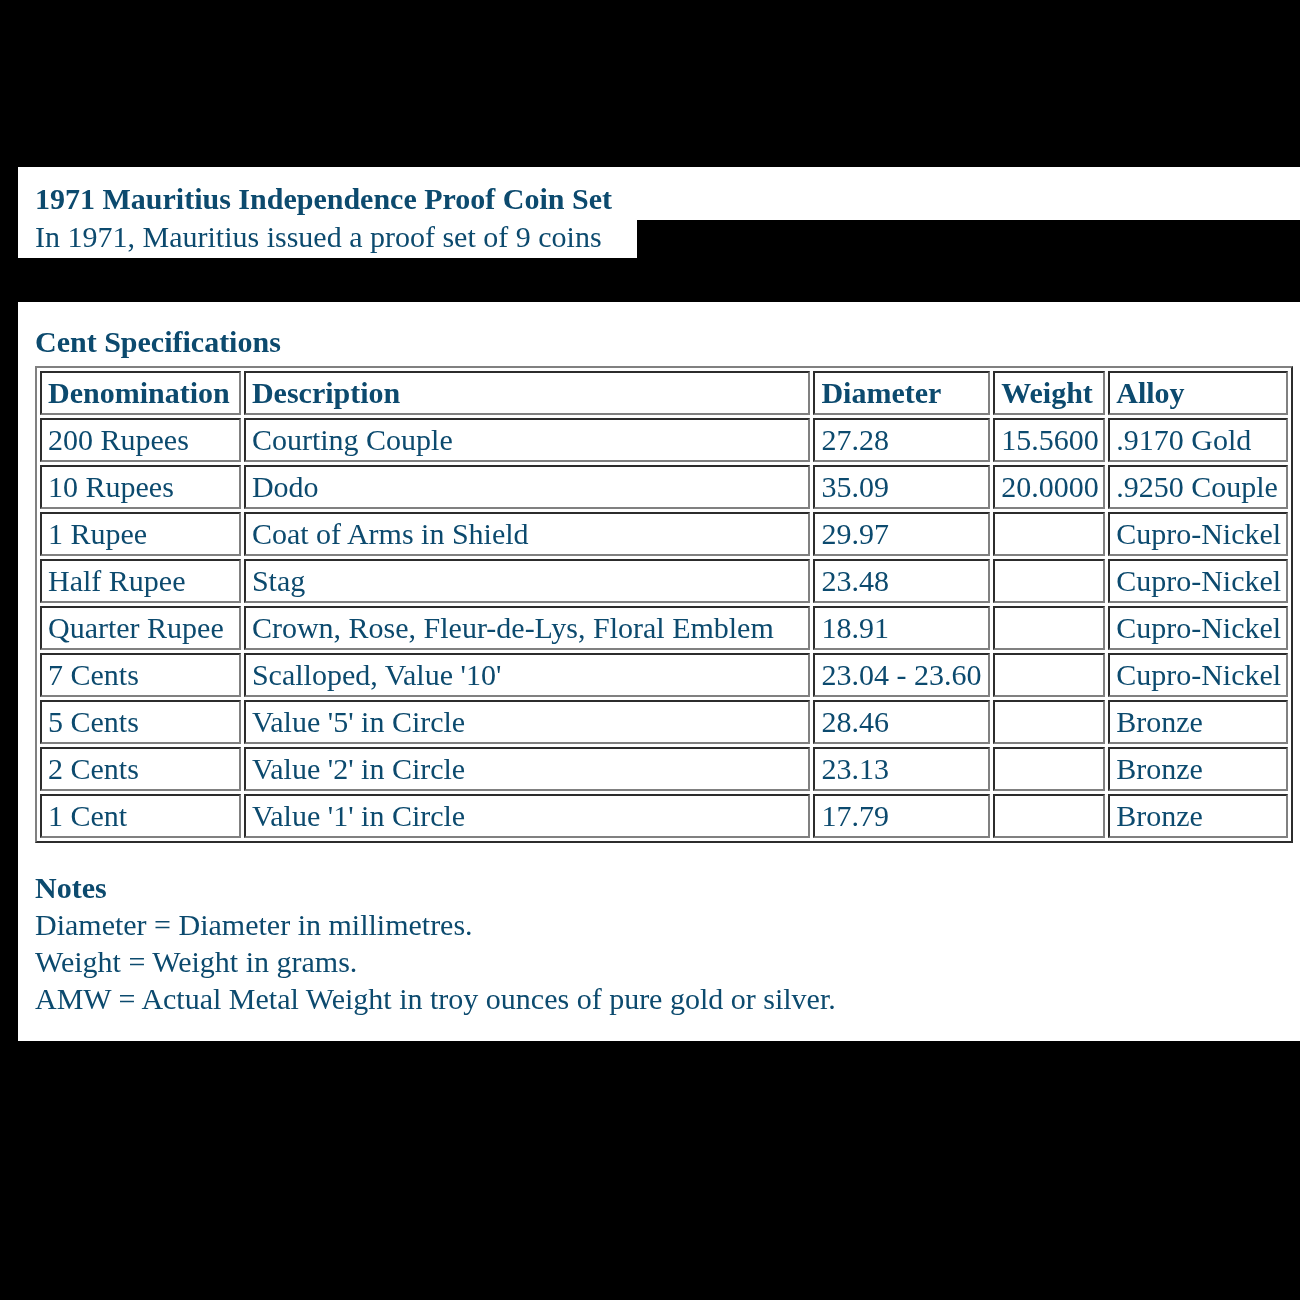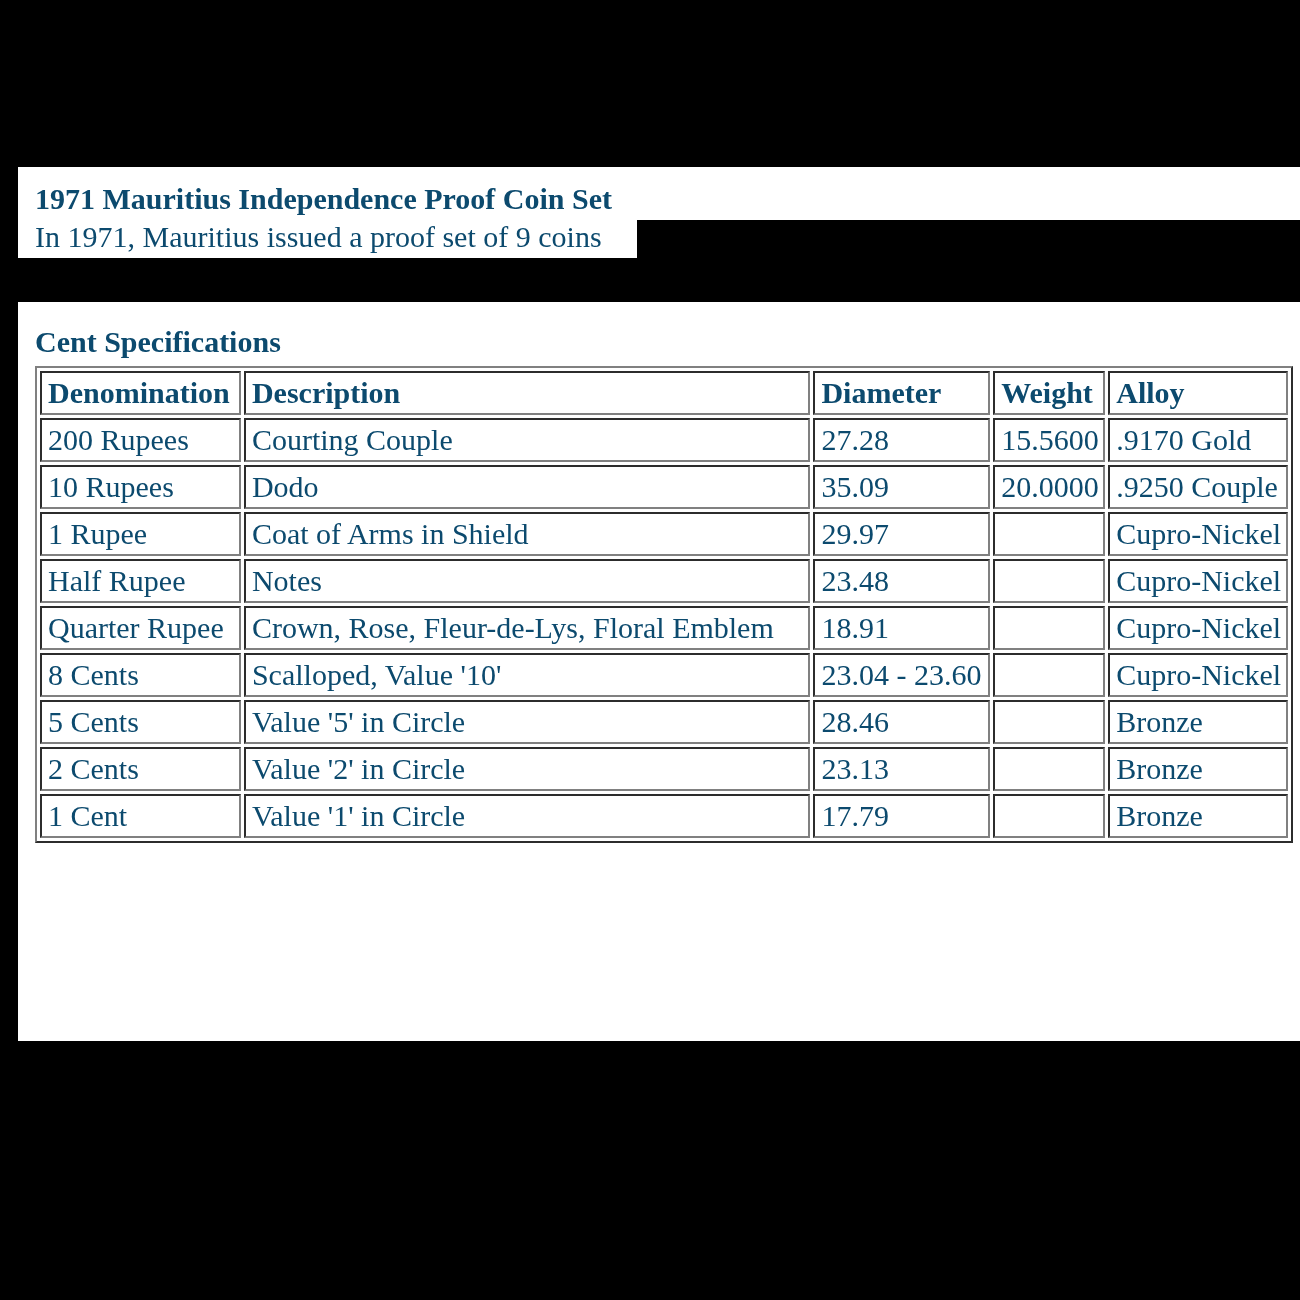--- a/index.html
+++ b/index.html
@@ -143,34 +143,34 @@
           </tr>
           <tr>
             <td>1 Rupee</td>
             <td>Coat of Arms in Shield</td>
             <td>29.97</td>
             <td></td>
             <td>Cupro-Nickel</td>
           </tr>
           <tr>
             <td>Half Rupee</td>
-            <td>Notes</td>
+            <td>Stag</td>
             <td>23.48</td>
             <td></td>
             <td>Cupro-Nickel</td>
           </tr>
           <tr>
             <td>Quarter Rupee</td>
             <td>Crown, Rose, Fleur-de-Lys, Floral Emblem</td>
             <td>18.91</td>
             <td></td>
             <td>Cupro-Nickel</td>
           </tr>
           <tr>
-            <td>8 Cents</td>
+            <td>7 Cents</td>
             <td>Scalloped, Value '10'</td>
             <td>23.04 - 23.60</td>
             <td></td>
             <td>Cupro-Nickel</td>
           </tr>
           <tr>
             <td>5 Cents</td>
             <td>Value '5' in Circle</td>
             <td>28.46</td>
             <td></td>
@@ -186,15 +186,21 @@
           <tr>
             <td>1 Cent</td>
             <td>Value '1' in Circle</td>
             <td>17.79</td>
             <td></td>
             <td>Bronze</td>
           </tr>
         </tbody>
     </table>
 
+    <div class="notes-block">
+      <div class="notes-heading">Notes</div>
+      <div class="note-line">Diameter = Diameter in millimetres.</div>
+      <div class="note-line">Weight = Weight in grams.</div>
+      <div class="note-line">AMW = Actual Metal Weight in troy ounces of pure gold or silver.</div>
+    </div>
   </section>
 
 </div>
 
 </body></html>

